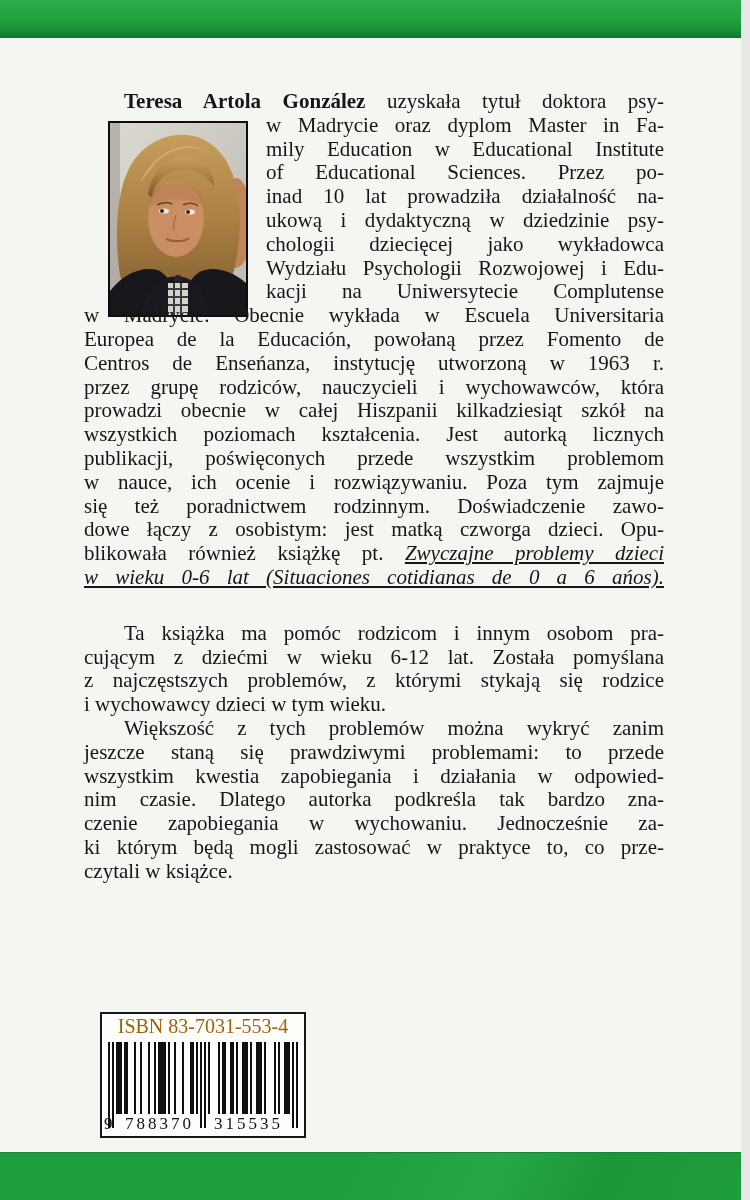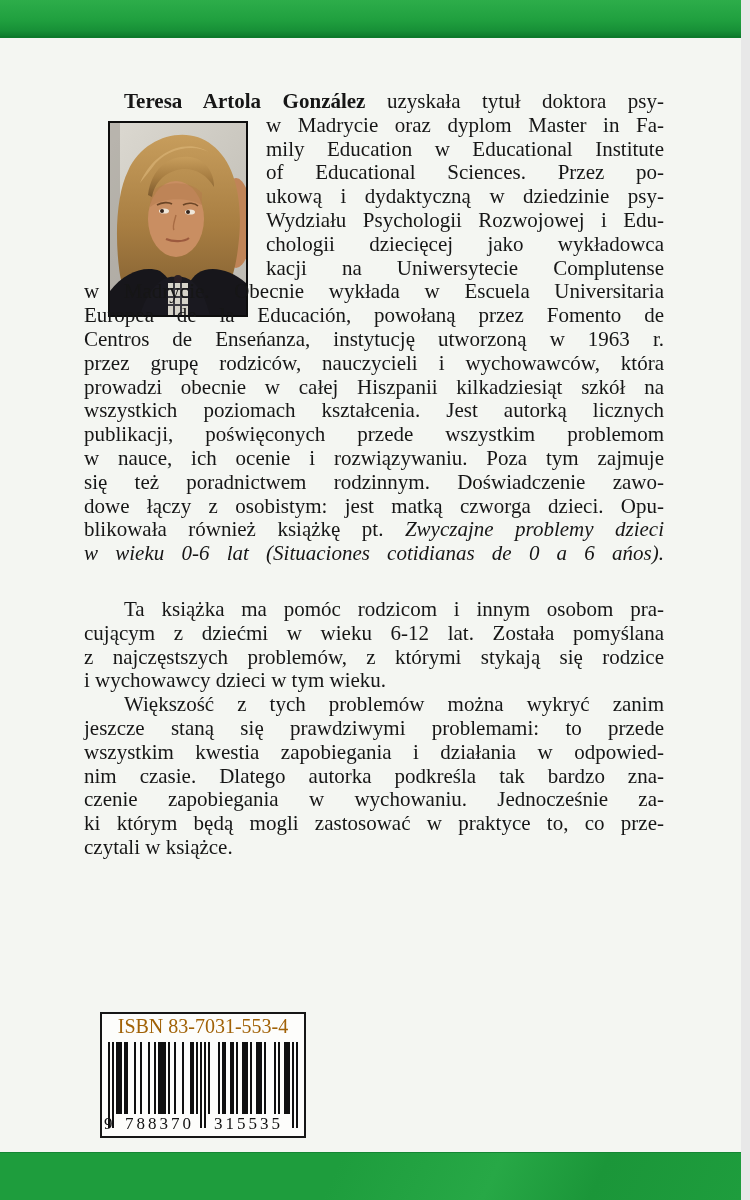--- a/index.html
+++ b/index.html
@@ -22,21 +22,21 @@
   }
   .text-col{position:absolute;left:84px;top:90px;width:580px;color:#161616;}
   .line{
     font-size:21px;line-height:23.8px;height:23.8px;
     text-align:justify;text-align-last:justify;
   }
   .line.indent{text-indent:40px;}
   .line.beside{margin-left:182px;width:398px;}
   .line.nofill{text-align-last:left;}
   .b{font-weight:bold;}
-  .i{font-style:italic;}
+  .i{font-style:italic;text-decoration:underline;}
   .para2{margin-top:32px;}
   .photo{
     position:absolute;left:108px;top:121px;width:140px;height:196px;
     border:2px solid #0d0d0d;box-sizing:border-box;background:#cfccc5;
   }
   .photo svg{display:block;width:100%;height:100%;}
   .isbn-box{
     position:absolute;left:100px;top:1012px;width:206px;height:126px;
     background:#fdfdfb;border:2px solid #161616;box-sizing:border-box;
   }
@@ -97,23 +97,24 @@
       <circle cx="68" cy="156" r="4" fill="#2a2026"></circle>
     </svg>
   </div>
 
   <div class="text-col">
     <div class="para">
         <div class="line indent"><span class="b">Teresa Artola González</span><span> uzyskała tytuł doktora psy-</span></div>
         <div class="line beside"><span>w Madrycie oraz dyplom Master in Fa-</span></div>
         <div class="line beside"><span>mily Education w Educational Institute</span></div>
         <div class="line beside"><span>of Educational Sciences. Przez po-</span></div>
+        <div class="line beside"><span>inad 10 lat prowadziła działalność na-</span></div>
         <div class="line beside"><span>ukową i dydaktyczną w dziedzinie psy-</span></div>
+        <div class="line beside"><span>chologii dziecięcej jako wykładowca</span></div>
         <div class="line beside"><span>Wydziału Psychologii Rozwojowej i Edu-</span></div>
-        <div class="line beside"><span>chologii dziecięcej jako wykładowca</span></div>
         <div class="line beside"><span>kacji na Uniwersytecie Complutense</span></div>
         <div class="line"><span>w Madrycie. Obecnie wykłada w Escuela Universitaria</span></div>
         <div class="line"><span>Europea de la Educación, powołaną przez Fomento de</span></div>
         <div class="line"><span>Centros de Enseńanza, instytucję utworzoną w 1963 r.</span></div>
         <div class="line"><span>przez grupę rodziców, nauczycieli i wychowawców, która</span></div>
         <div class="line"><span>prowadzi obecnie w całej Hiszpanii kilkadziesiąt szkół na</span></div>
         <div class="line"><span>wszystkich poziomach kształcenia. Jest autorką licznych</span></div>
         <div class="line"><span>publikacji, poświęconych przede wszystkim problemom</span></div>
         <div class="line"><span>w nauce, ich ocenie i rozwiązywaniu. Poza tym zajmuje</span></div>
         <div class="line"><span>się też poradnictwem rodzinnym. Doświadczenie zawo-</span></div>

